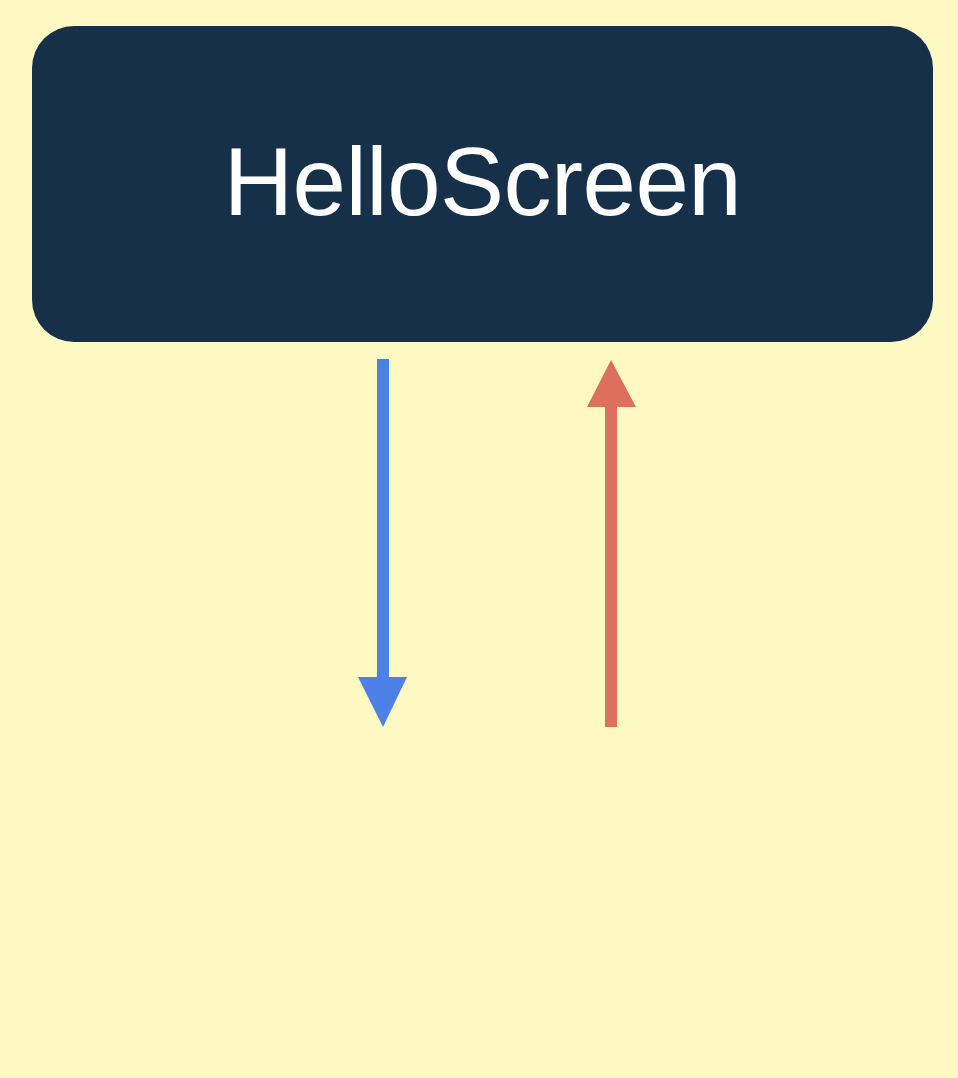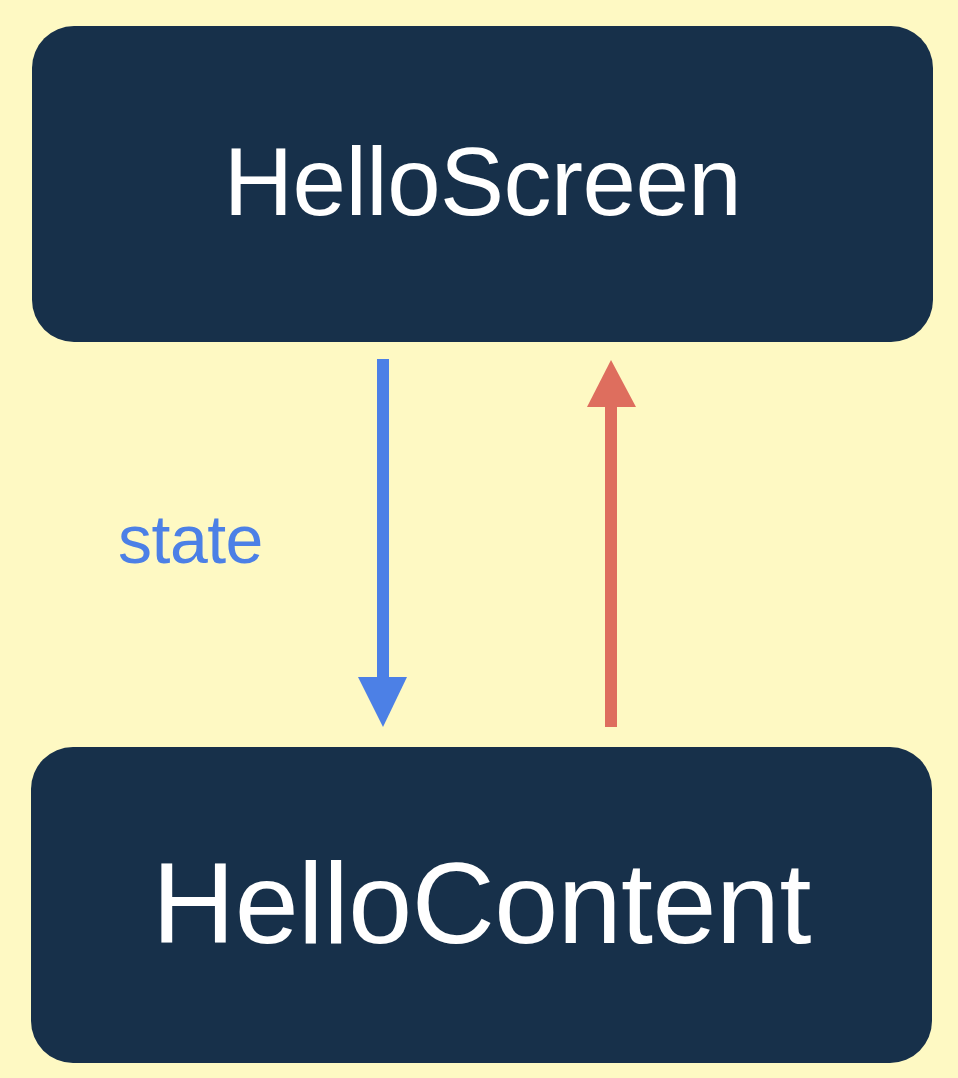--- a/index.html
+++ b/index.html
@@ -98,33 +98,29 @@
 </style>
 </head>
 <body style="background: rgb(255, 255, 255);">
 
 <div id="canvas" style="background: #fef9c3;">
 
   <div class="node" id="node-screen" style="background: rgb(23, 48, 74); color: rgb(255, 255, 255);">
     <span class="node-label">HelloScreen</span>
   </div>
 
-  <div class="node" id="node-content" style="background: rgb(23, 48, 74); color: rgb(255, 255, 255);">
-    <span class="node-label">HelloContent</span>
-  </div>
 
   <svg id="arrow-layer" viewBox="0 0 958 1078" width="958" height="1078">
 
     <g>
       <rect id="state-shaft" x="377" y="359" width="12" height="320" fill="#4C80E6"></rect>
       <polygon id="state-head" points="358,677 407,677 383,727" fill="#4C80E6"></polygon>
     </g>
 
     <g>
       <rect id="event-shaft" x="605" y="405" width="12" height="322" fill="#DE6E5E"></rect>
       <polygon id="event-head" points="611,360 636,407 587,407" fill="#DE6E5E"></polygon>
     </g>
   </svg>
 
-  <div class="edge-label" id="label-state" style="color: rgb(76, 128, 230);">state</div>
 
 
 </div>
 
 </body></html>

